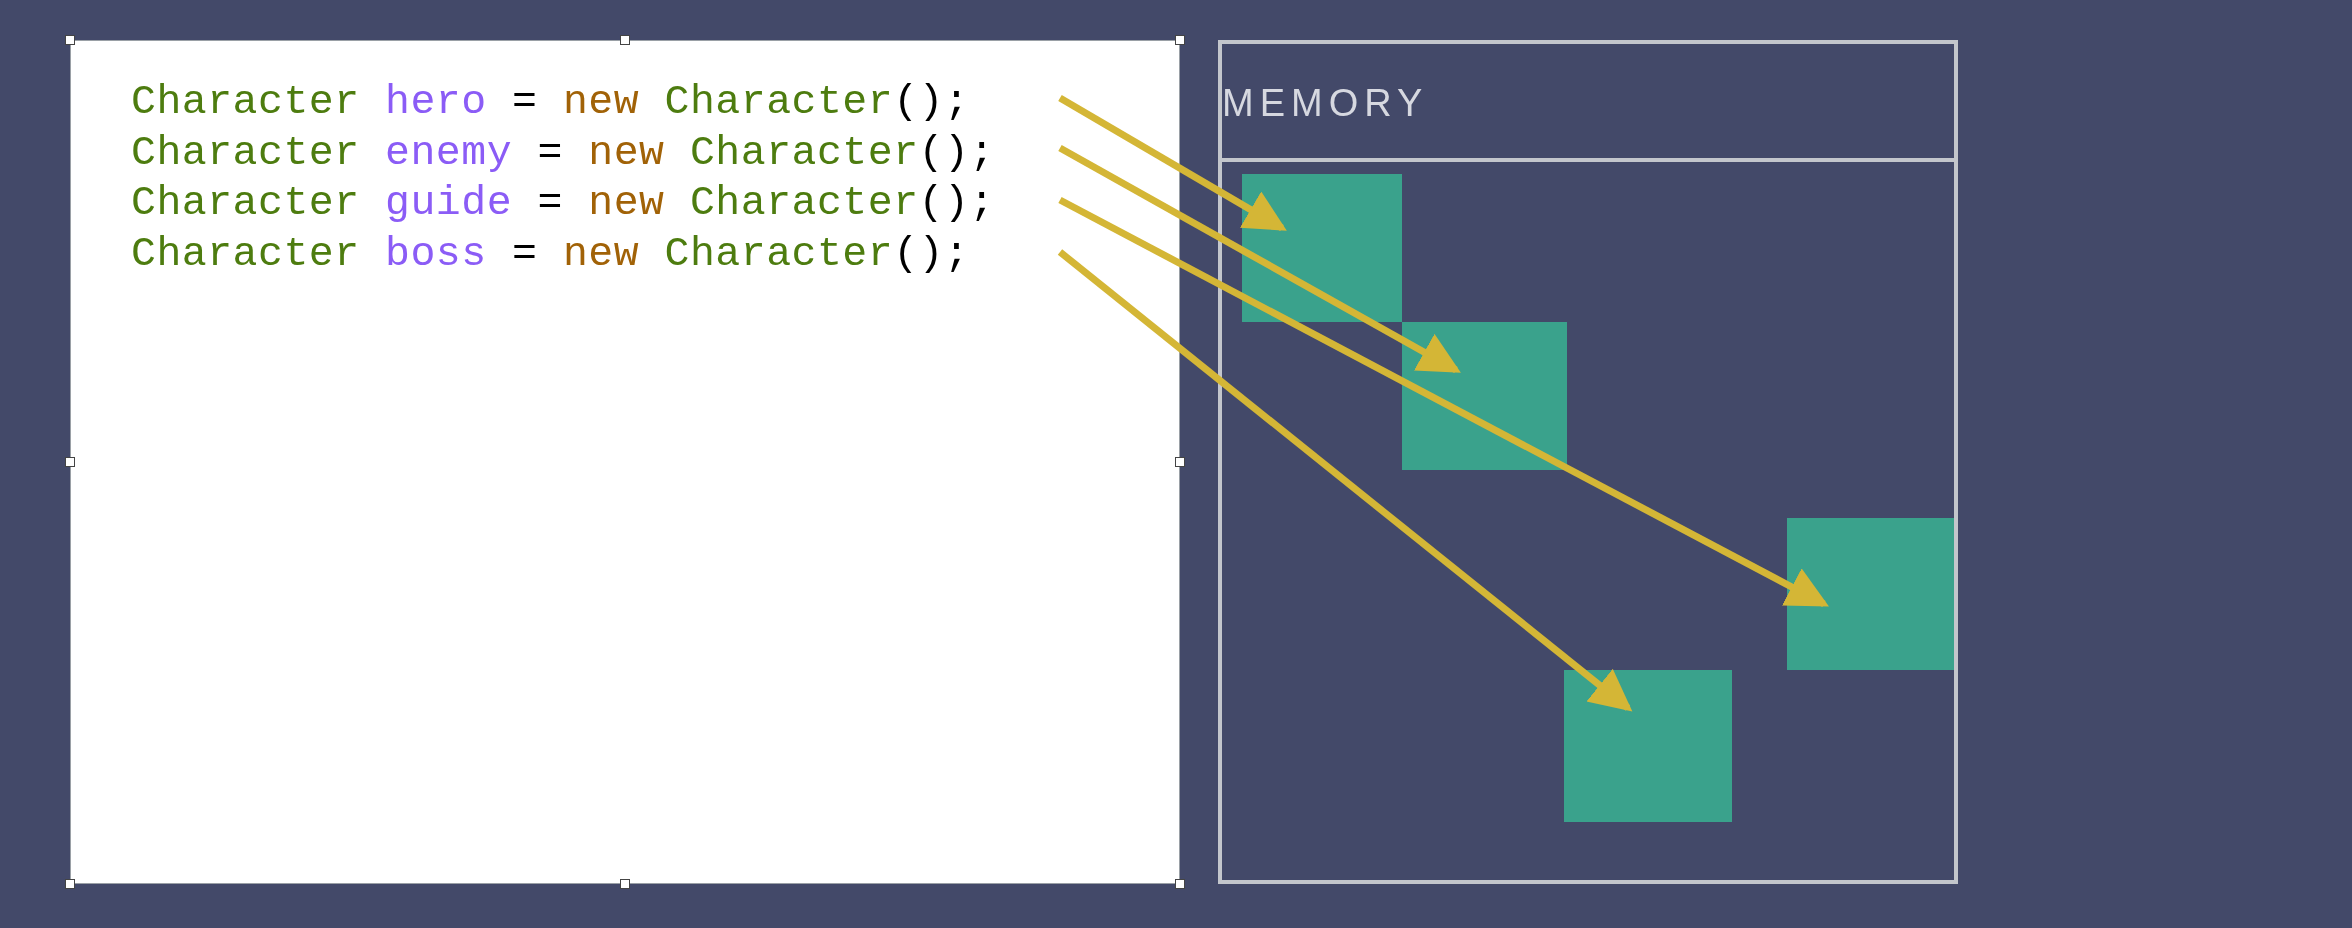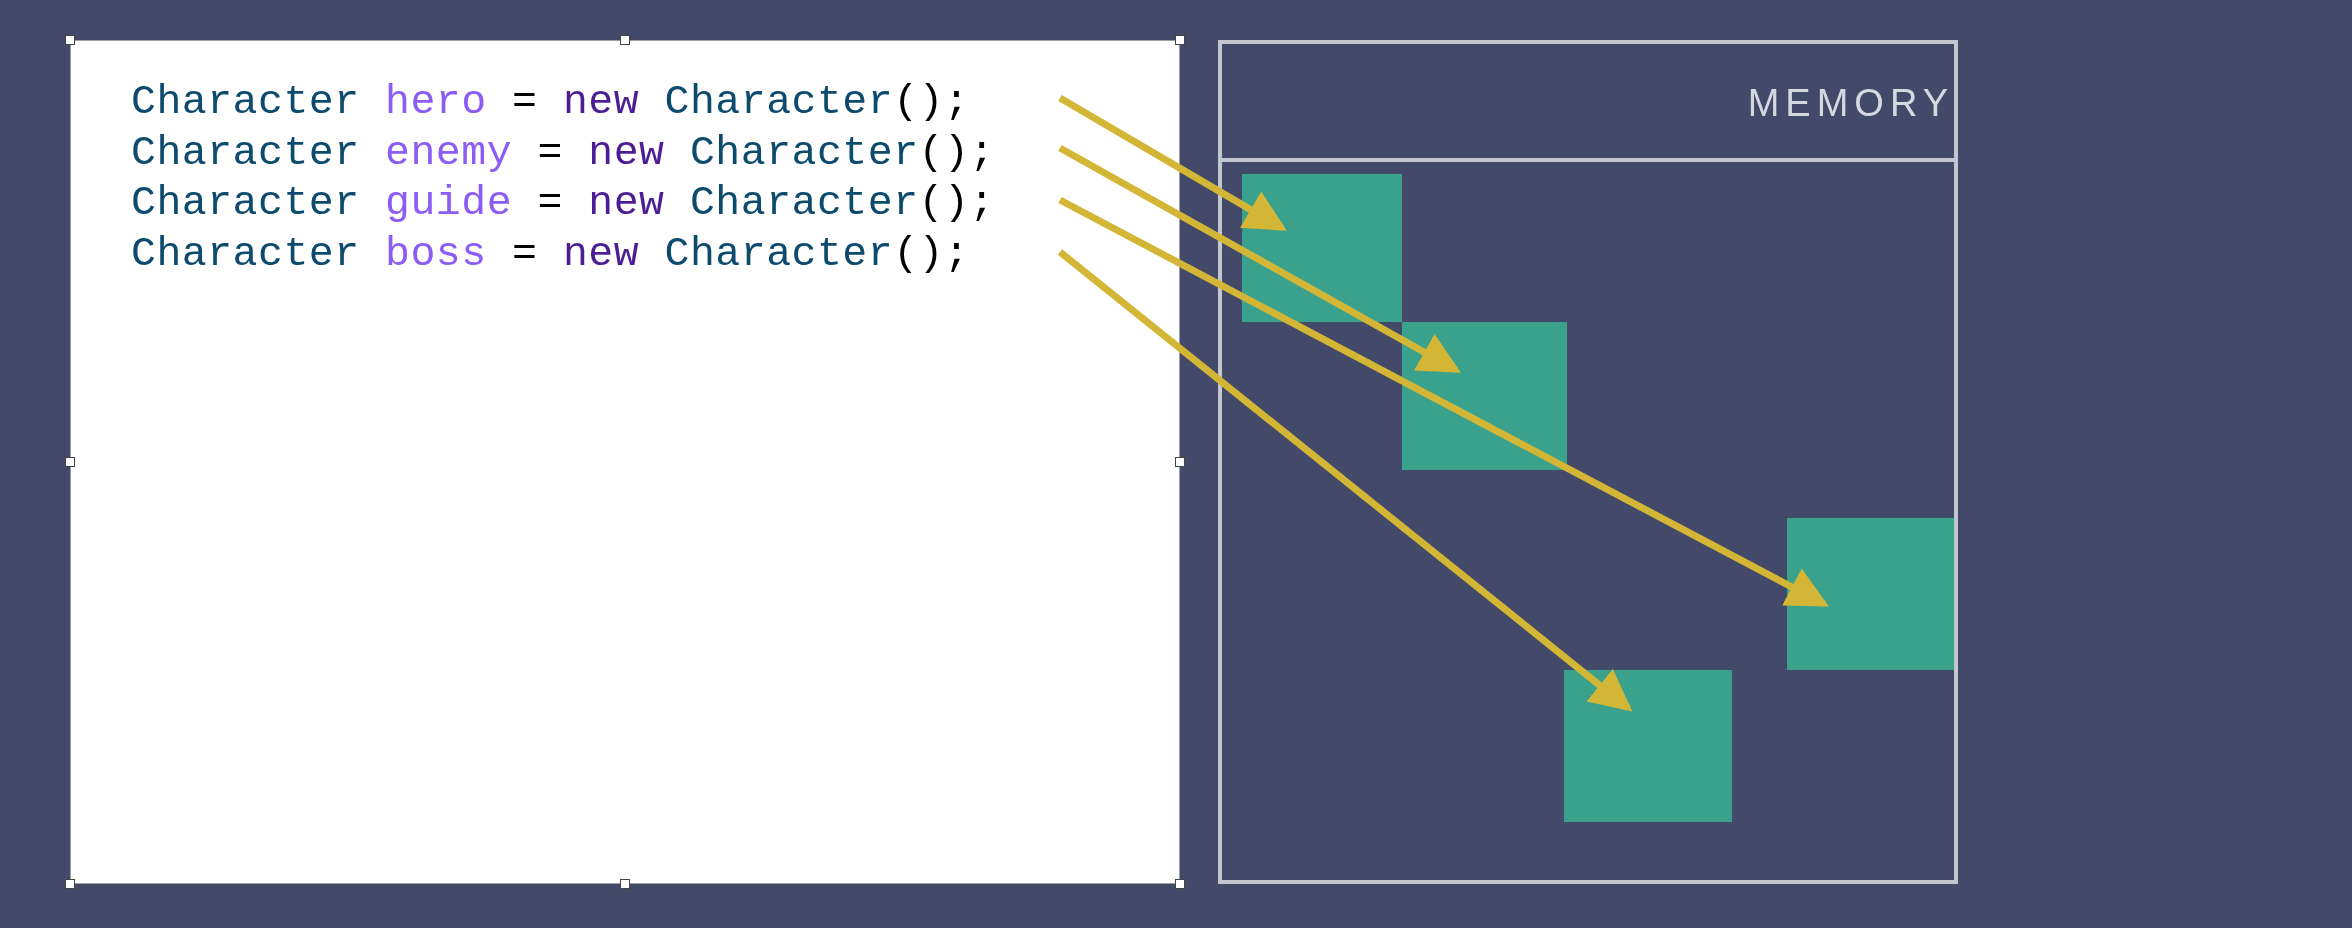--- a/index.html
+++ b/index.html
@@ -41,45 +41,45 @@
   .handle.rc { right: -6px; top: 50%; margin-top: -5px; }
 
   .code-body {
     padding: 36px 10px 10px 60px;
     font-family: "Consolas", "Courier New", monospace;
     font-size: 41.5px;
     line-height: 1.22;
     white-space: pre;
     letter-spacing: 0.5px;
   }
-  .tok-type { color: #0c4a6e; }
+  .tok-type { color: #4d7c0f; }
   .tok-var  { color: #8b5cf6; }
   .tok-op   { color: #000; }
-  .tok-kw   { color: #4c1d95; }
+  .tok-kw   { color: #a16207; }
   .tok-punc { color: #000; }
 
   
   .memory-frame {
     position: absolute;
     left: 1218px;
     top: 40px;
     width: 740px;
     height: 844px;
     border: 4px solid #c3c6cc;
     box-sizing: border-box;
   }
   .memory-header {
     height: 118px;
     border-bottom: 4px solid #c3c6cc;
     box-sizing: border-box;
     color: #d6d8e0;
     font-size: 38px;
     font-weight: 200;
     letter-spacing: 6px;
-    text-align: right;
+    text-align: left;
     line-height: 118px;
     font-family: "Segoe UI Light", "Segoe UI", Arial, sans-serif;
   }
   .memory-body {
     position: relative;
     width: 100%;
     height: calc(100% - 118px);
     overflow: hidden;
   }
   .mem-block {

